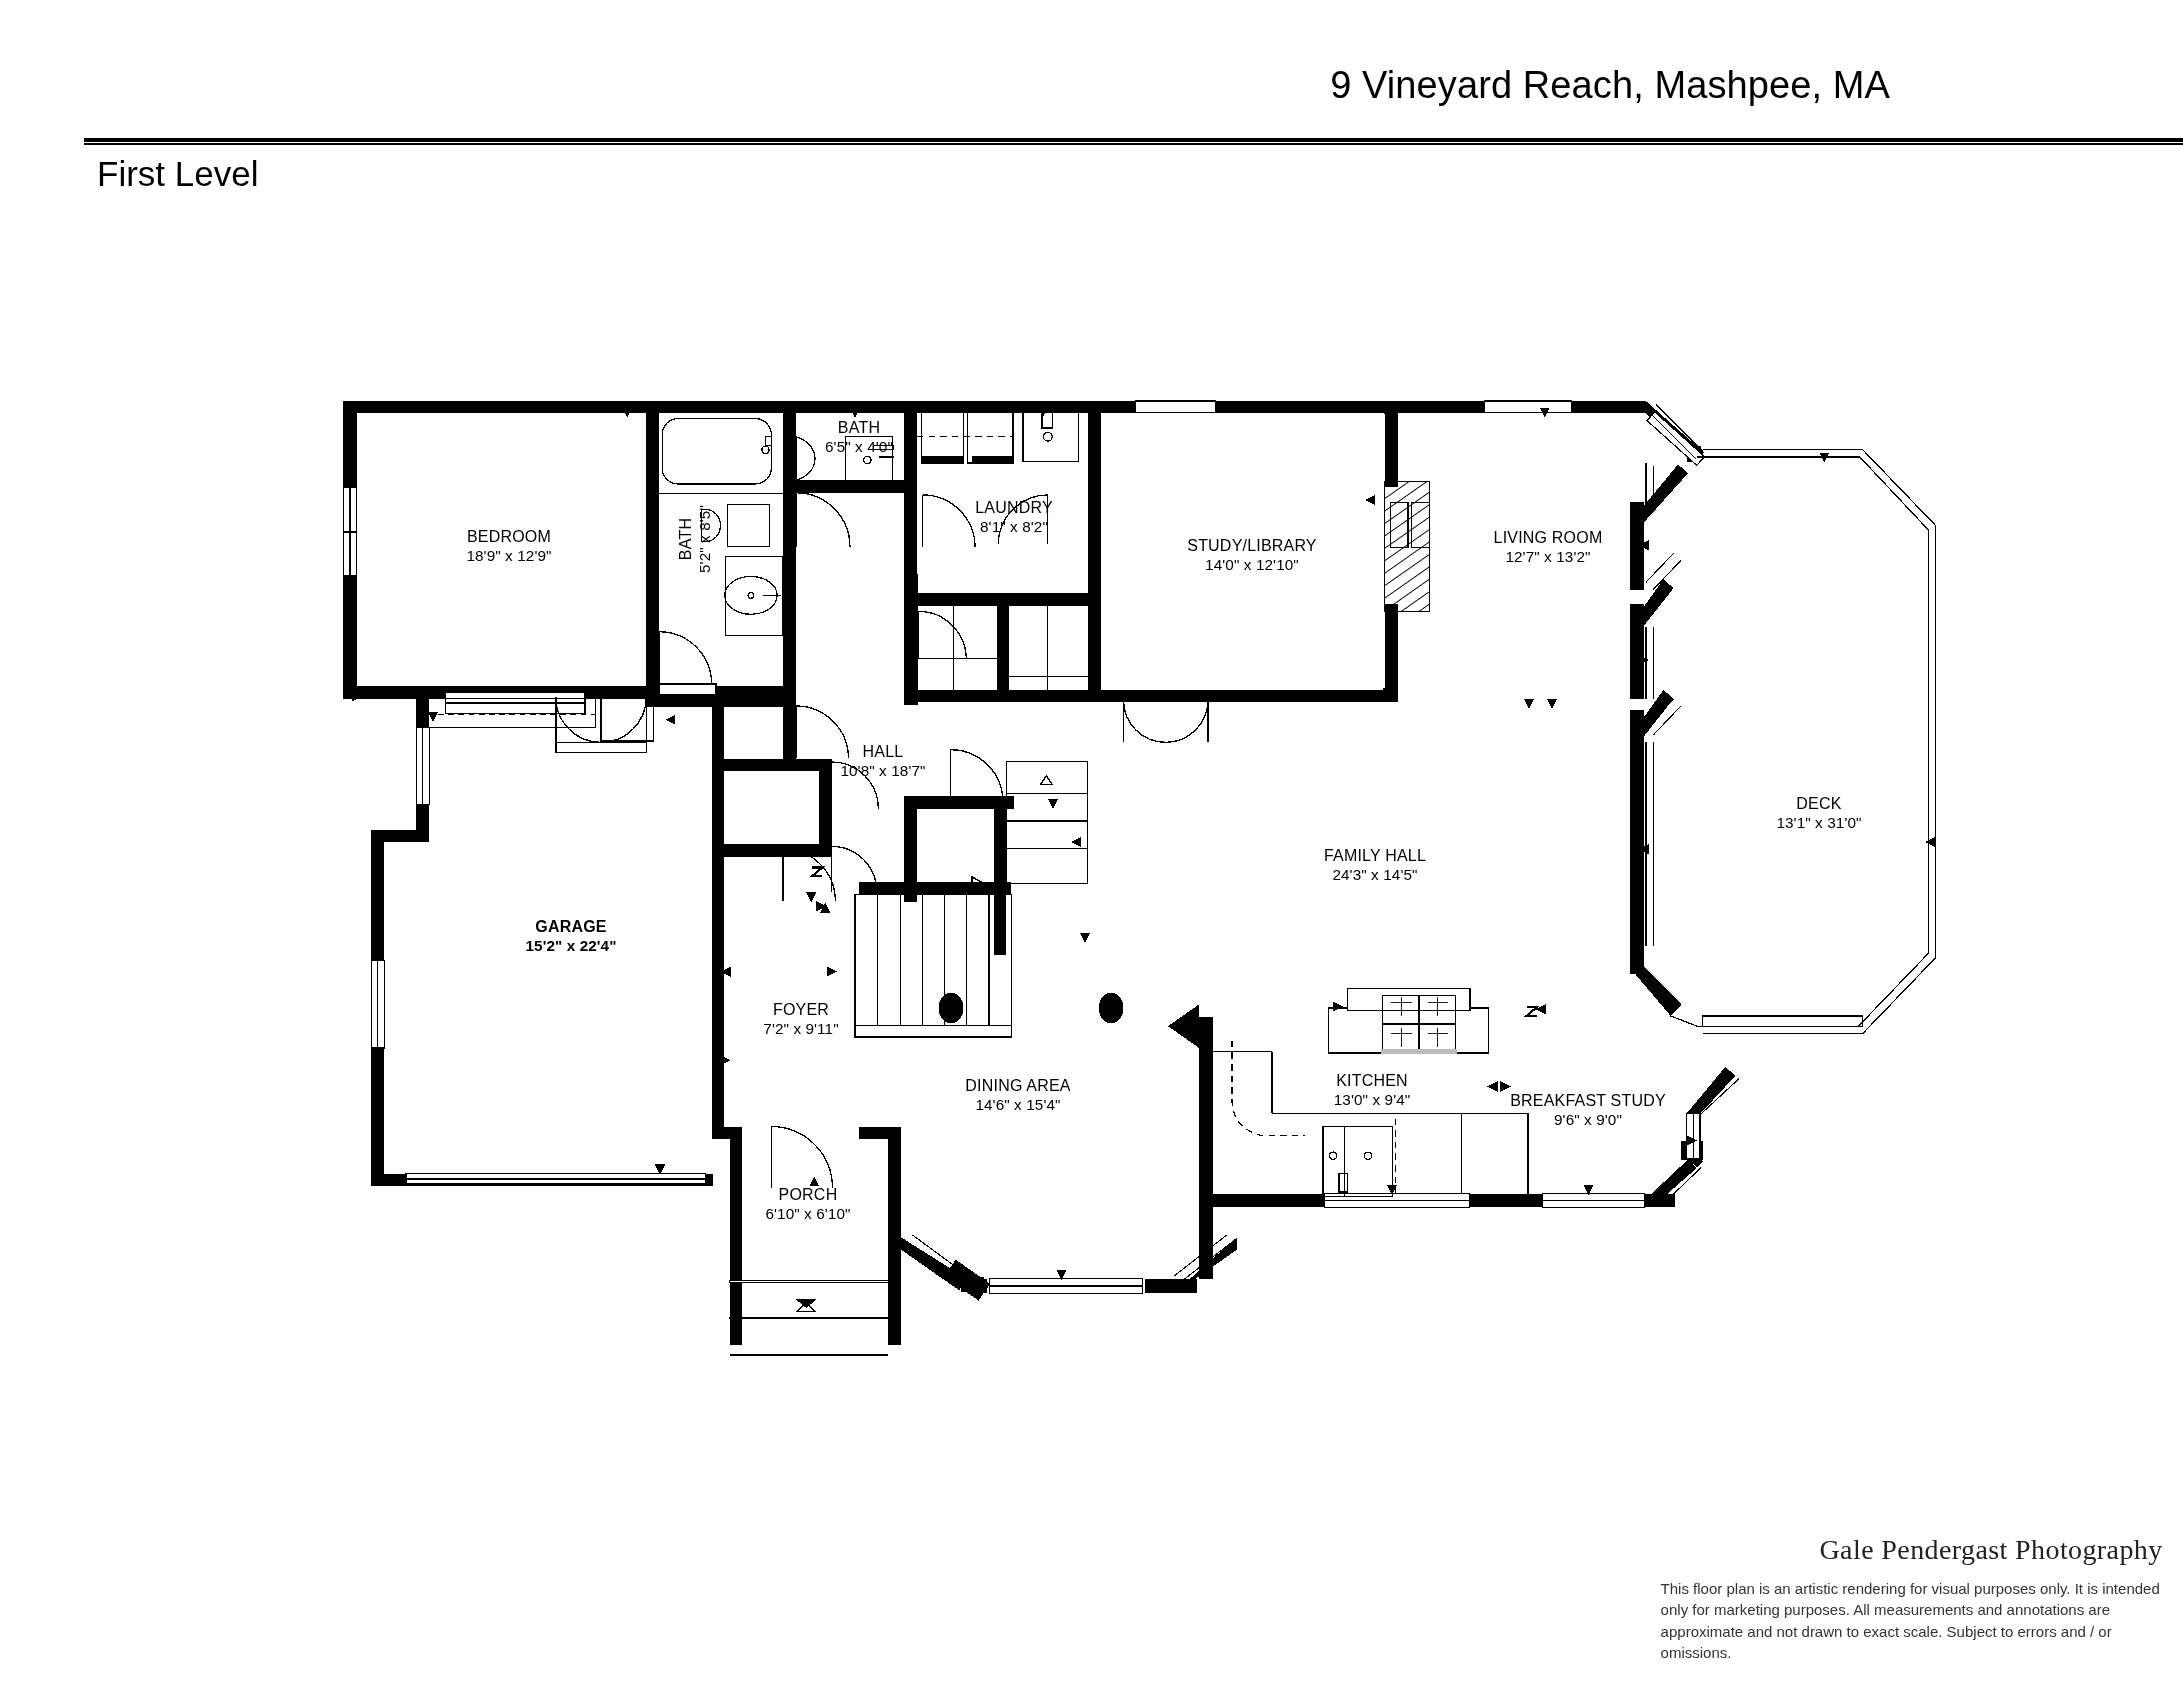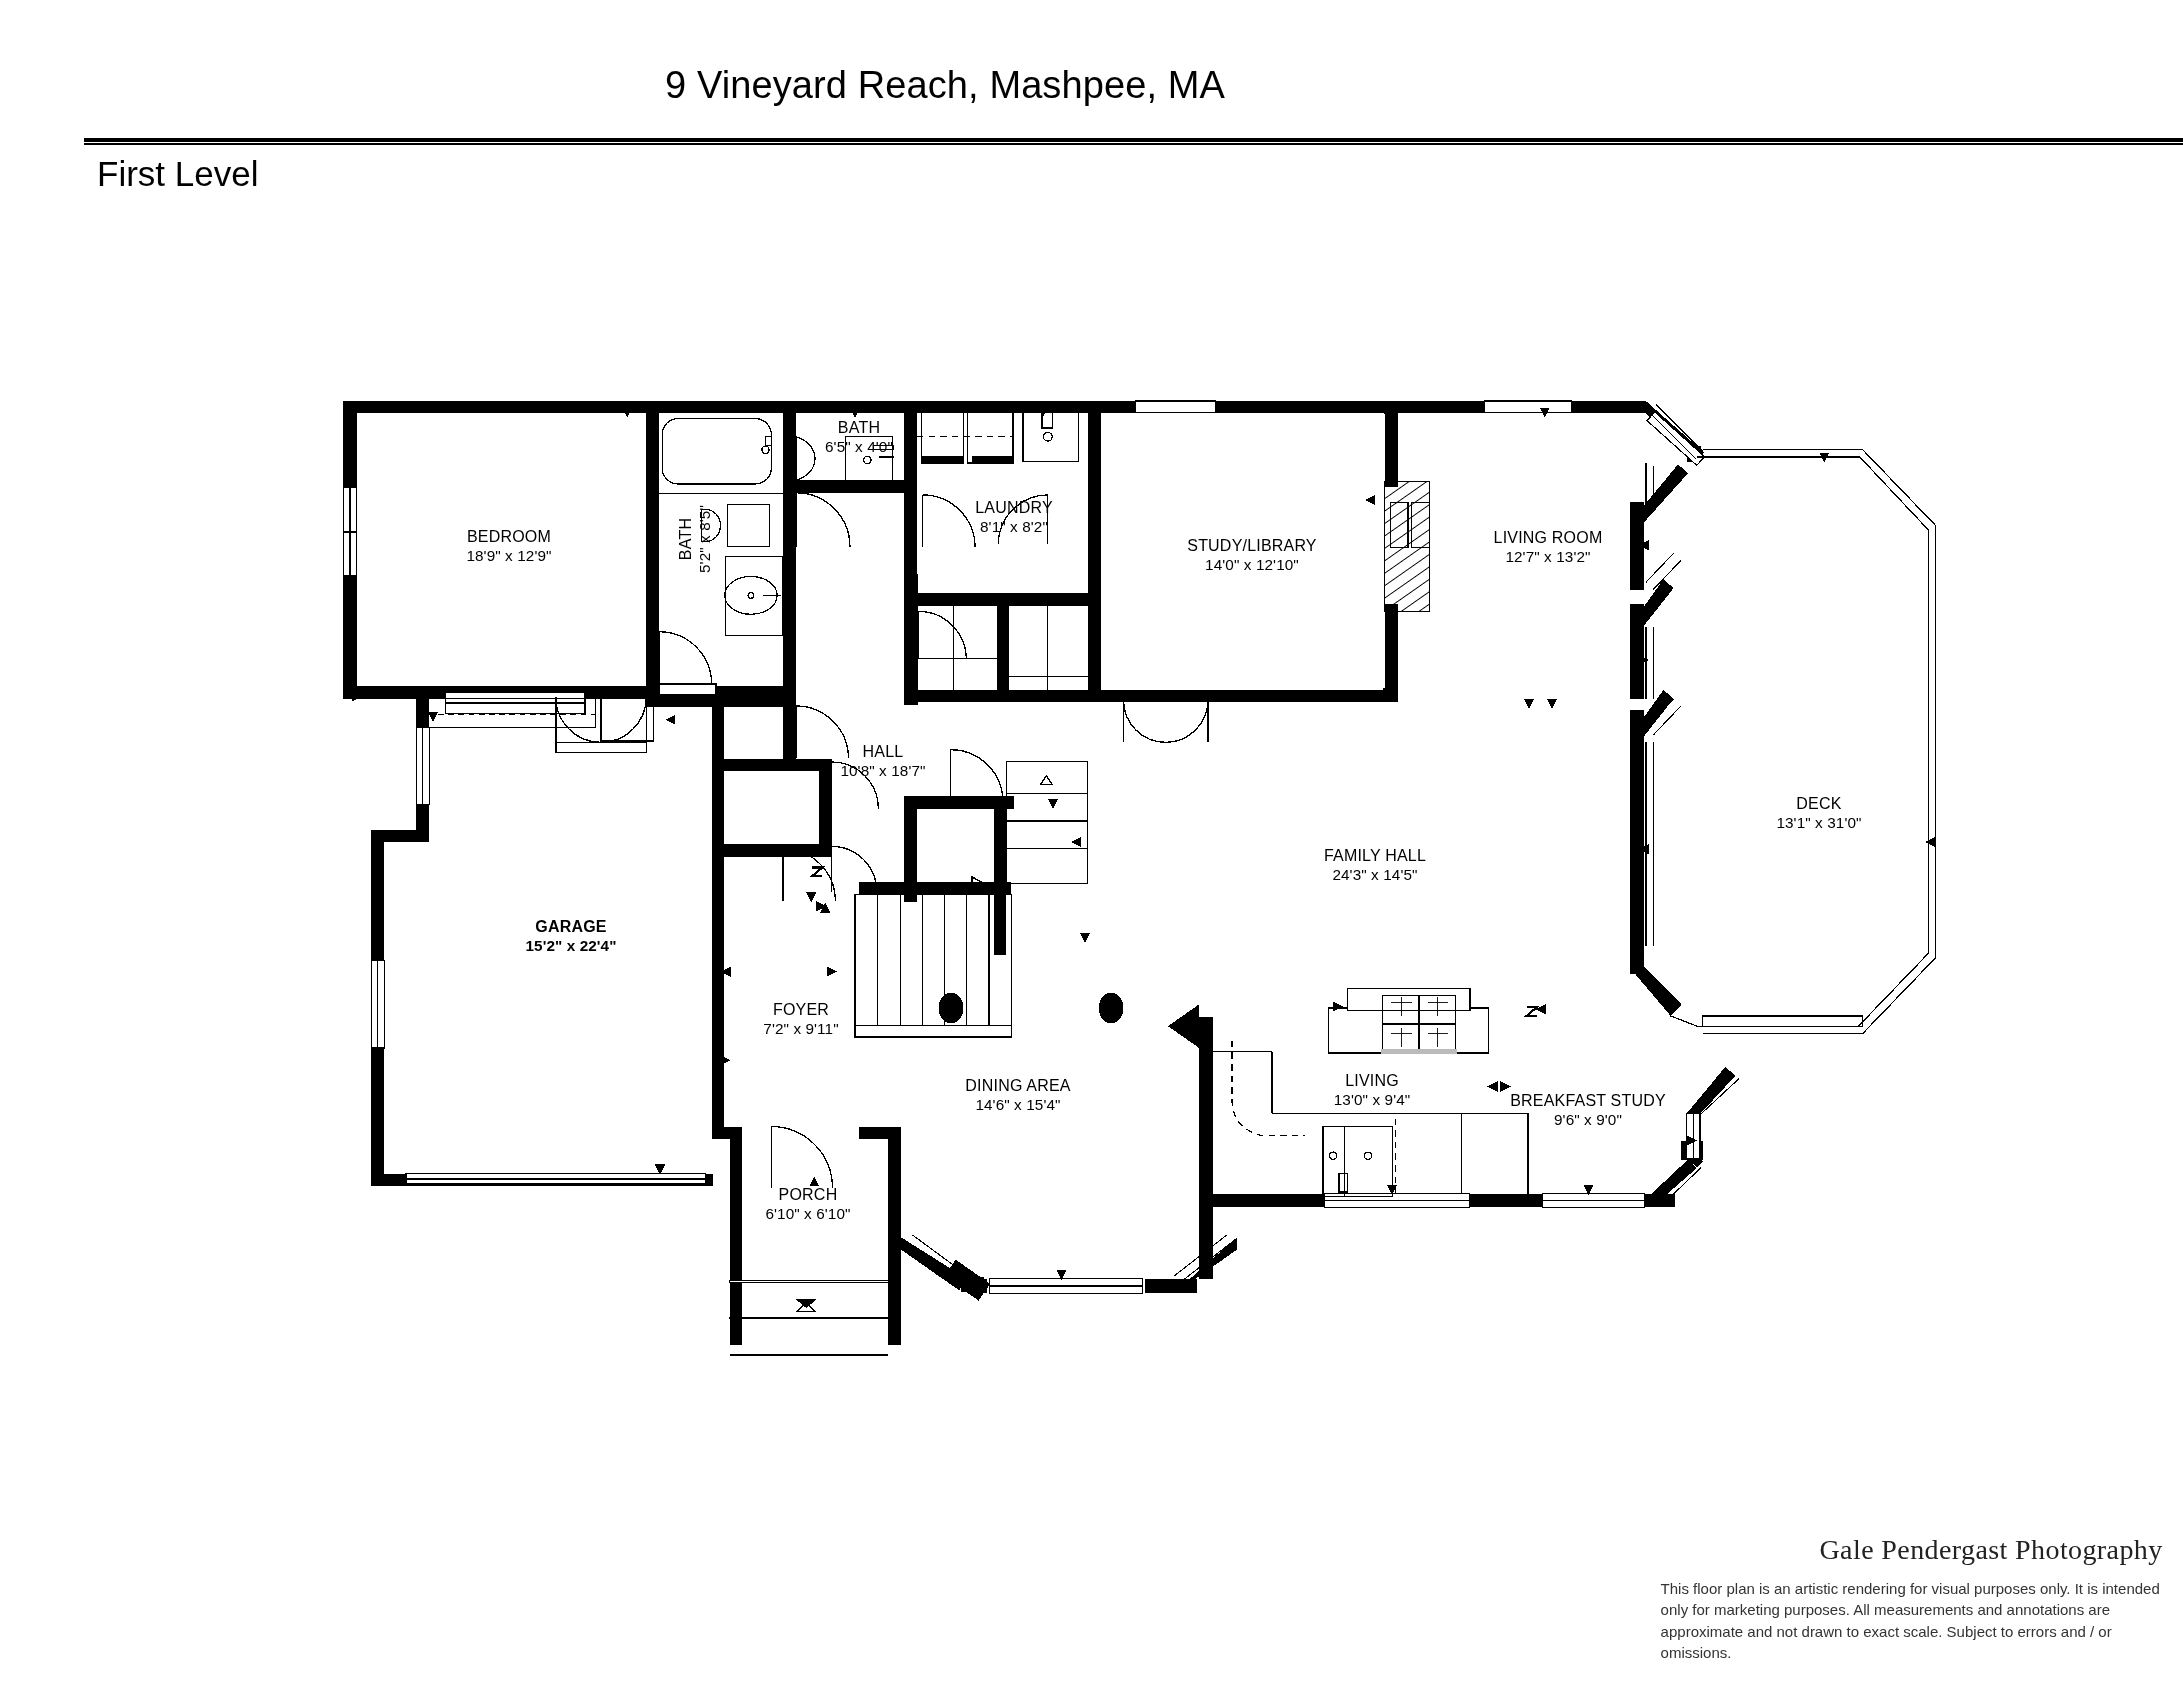--- a/index.html
+++ b/index.html
@@ -5,21 +5,21 @@
 <style>
   html,body{margin:0;padding:0;background:#ffffff;}
   body{
     width:2183px;height:1687px;position:relative;overflow:hidden;
     font-family:"Liberation Sans", sans-serif;color:#000;
   }
   #page{position:absolute;inset:0;background:#fff;}
 
   
   .title{
-    position:absolute;left:0;top:64px;width:1890px;text-align:center;
+    position:absolute;left:0;top:64px;width:1890px;text-align:right;
     font-size:38px;font-weight:400;letter-spacing:0.1px;
     font-family:"Liberation Sans", sans-serif;
   }
   .rule{
     position:absolute;left:84px;top:138px;width:2112px;height:3.6px;
     background:#000;
   }
   .rule.inner{top:143px;height:1.5px;background:#000;}
   .level{
     position:absolute;left:97px;top:154px;font-size:35px;font-weight:400;
@@ -503,21 +503,21 @@
     <span class="nm">FOYER</span>
     <span class="dm">7'2" x 9'11"</span>
   </div>
 
   <div class="lbl" style="left:1018px;top:1095px;transform:translate(-50%,-50%);">
     <span class="nm">DINING AREA</span>
     <span class="dm">14'6" x 15'4"</span>
   </div>
 
   <div class="lbl" style="left:1372px;top:1090px;transform:translate(-50%,-50%);">
-    <span class="nm">LIVING</span>
+    <span class="nm">KITCHEN</span>
     <span class="dm">13'0" x 9'4"</span>
   </div>
 
   <div class="lbl" style="left:1588px;top:1110px;transform:translate(-50%,-50%);">
     <span class="nm">BREAKFAST STUDY</span>
     <span class="dm">9'6" x 9'0"</span>
   </div>
 
   <div class="lbl" style="left:808px;top:1204px;transform:translate(-50%,-50%);">
     <span class="nm">PORCH</span>

